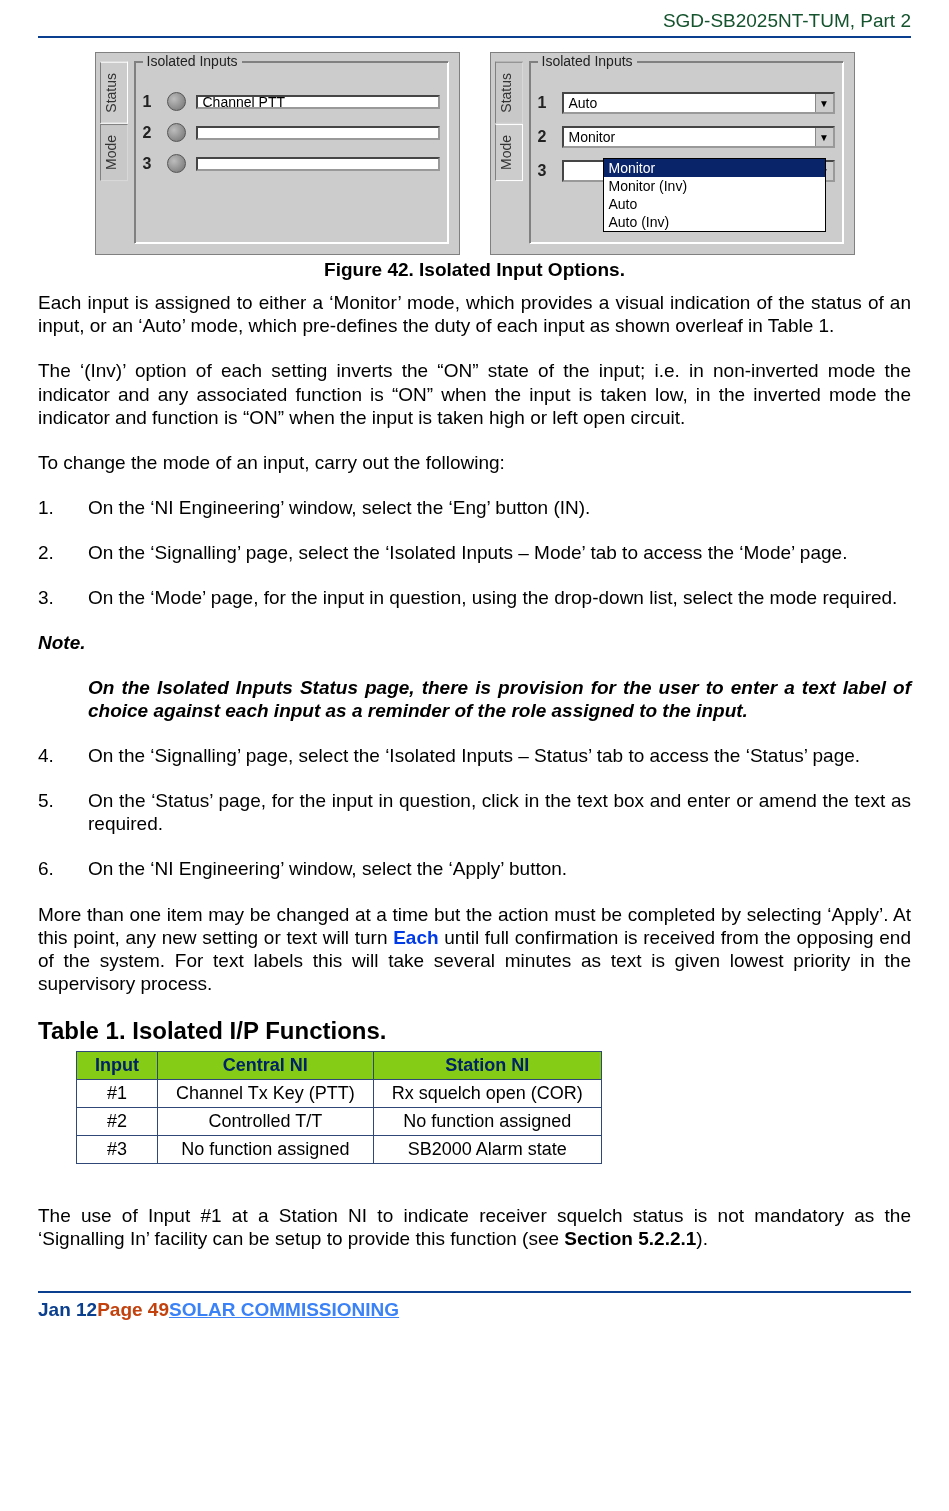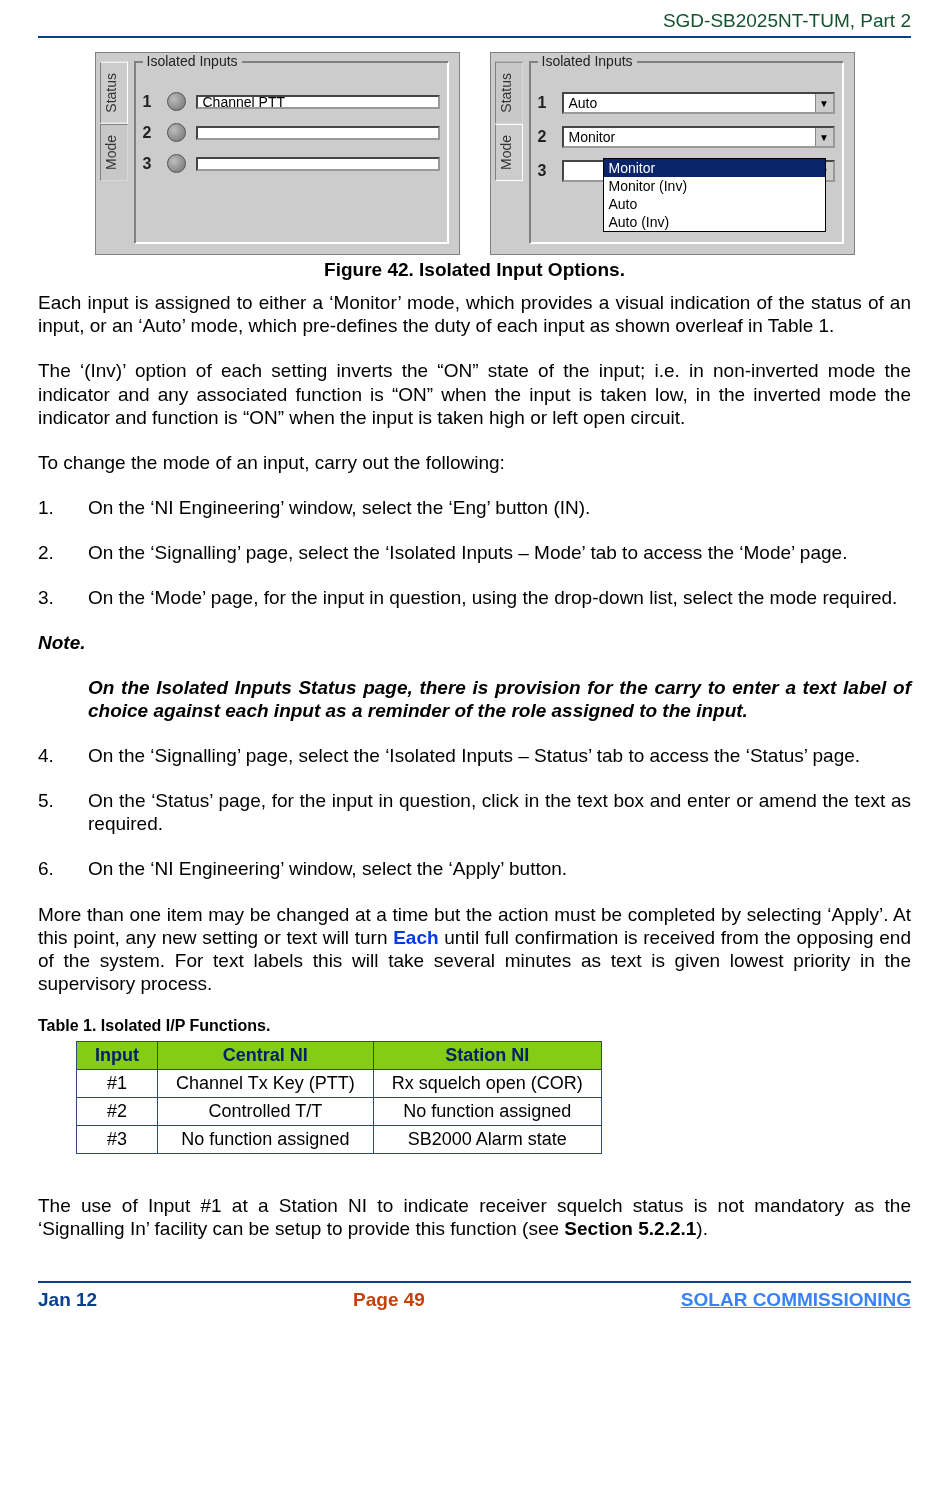--- a/index.html
+++ b/index.html
@@ -18,21 +18,20 @@
     text-align: right;
     color: #14532d;
     font-weight: normal;
     font-size: 19px;
     border-bottom: 2.5px solid #0a3e8e;
     padding-bottom: 4px;
     margin-bottom: 14px;
   }
   .footer {
     display: flex;
-    justify-content: space-between;
     border-top: 2.5px solid #0a3e8e;
     padding-top: 6px;
     margin-top: 40px;
     font-size: 19px;
     font-weight: bold;
   }
   .footer .date { color: #0a3e8e; }
   .footer .page-num { color: #c2410c; }
   .footer .sect { color: #3b82f6; font-weight: bold; text-decoration: underline; }
   .figrow {
@@ -177,21 +176,21 @@
     font-style: italic;
     font-weight: bold;
     font-size: 19px;
     padding-left: 50px;
     text-align: justify;
     margin: 0 0 22px 0;
     line-height:1.22;
   }
   .blue { color:#0039e6; font-weight:bold; }
   .tablecaption {
-    font-weight:bold; font-size:16px; margin: 0 0 6px 0;
+    font-weight:bold; font-size:24px; margin: 0 0 6px 0;
   }
   table.functions {
     border-collapse: collapse;
     margin-left: 38px;
     font-size: 18px;
   }
   table.functions th, table.functions td {
     border: 1px solid #304878;
     padding: 3px 18px;
     text-align: center;
@@ -283,21 +282,21 @@
   <p class="body">The ‘(Inv)’ option of each setting inverts the “ON” state of the input; i.e. in non-inverted mode the indicator and any associated function is “ON” when the input is taken low, in the inverted mode the indicator and function is “ON” when the input is taken high or left open circuit.</p>
   <p class="body">To change the mode of an input, carry out the following:</p>
 
   <ol class="steps">
     <li>On the ‘NI Engineering’ window, select the ‘Eng’ button (IN).</li>
     <li>On the ‘Signalling’ page, select the ‘Isolated Inputs – Mode’ tab to access the ‘Mode’ page.</li>
     <li>On the ‘Mode’ page, for the input in question, using the drop-down list, select the mode required.</li>
   </ol>
 
   <div class="note-head">Note.</div>
-  <div class="note-body">On the Isolated Inputs Status page, there is provision for the carry to enter a text label of choice against each input as a reminder of the role assigned to the input.</div>
+  <div class="note-body">On the Isolated Inputs Status page, there is provision for the user to enter a text label of choice against each input as a reminder of the role assigned to the input.</div>
 
   <ol class="steps" style="counter-reset: step 3">
     <li>On the ‘Signalling’ page, select the ‘Isolated Inputs – Status’ tab to access the ‘Status’ page.</li>
     <li>On the ‘Status’ page, for the input in question, click in the text box and enter or amend the text as required.</li>
     <li>On the ‘NI Engineering’ window, select the ‘Apply’ button.</li>
   </ol>
 
   <p class="body">
     <span>More than one item may be changed at a time but the action must be completed by selecting ‘Apply’.  At this point, any new setting or text will turn </span><span class="blue">Each</span><span> until full confirmation is received from the opposing end of the system.  For text labels this will take several minutes as text is given lowest priority in the supervisory process.</span>
   </p>

